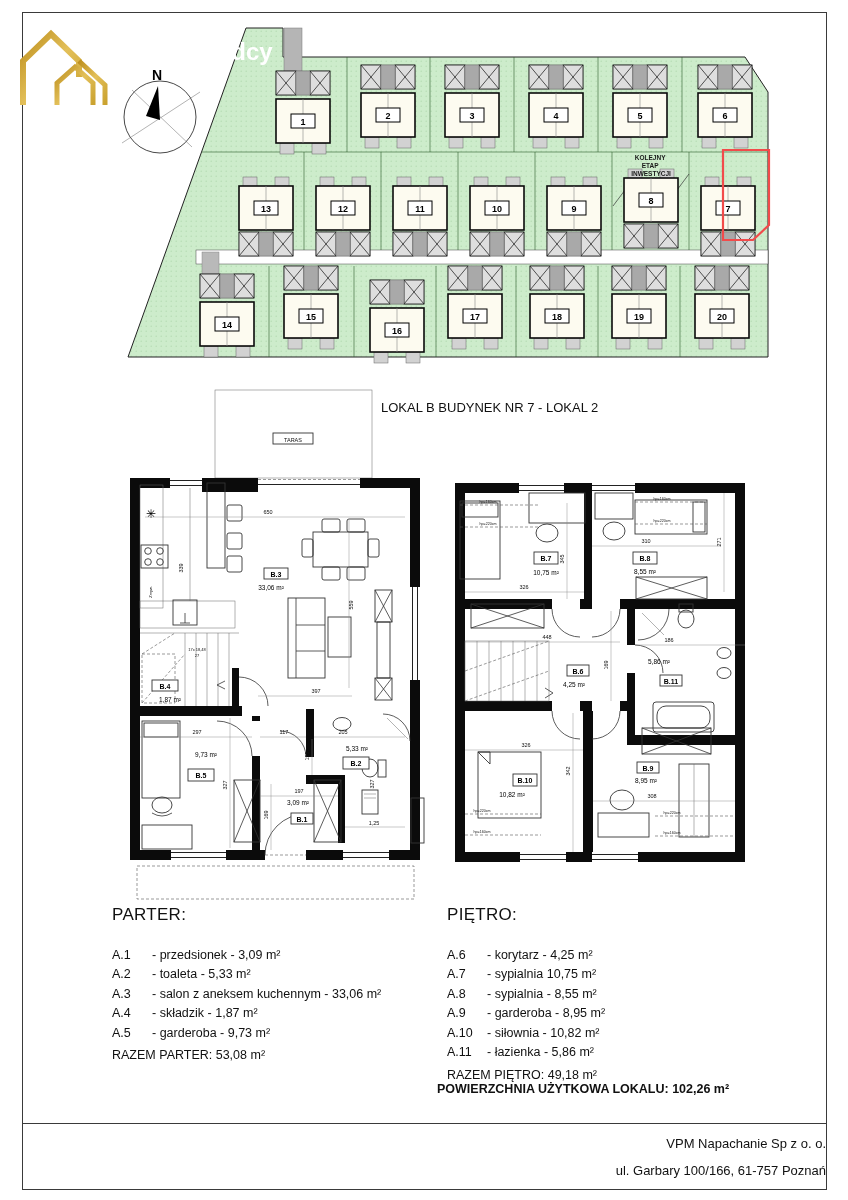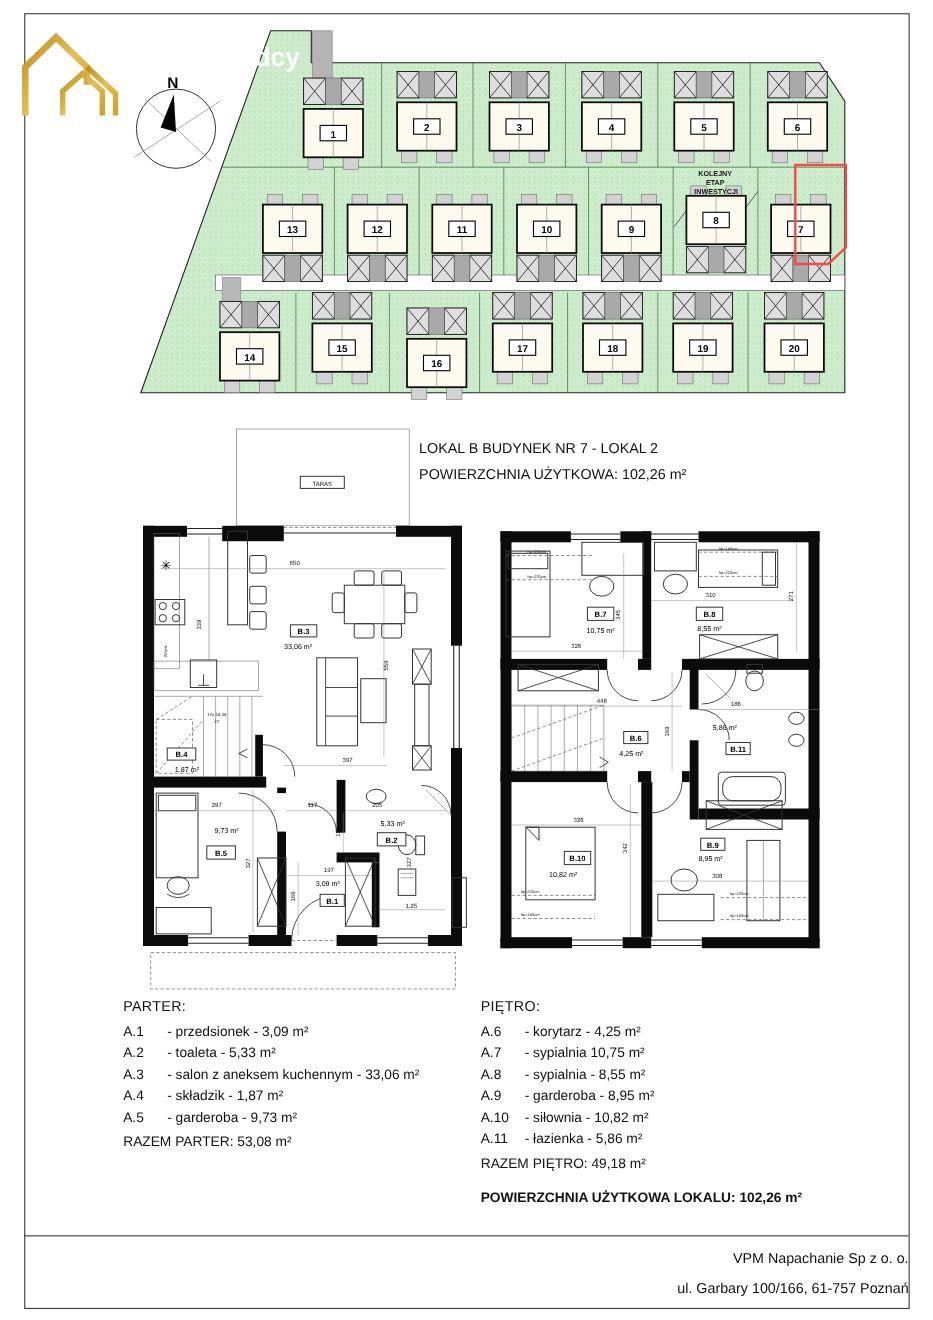--- a/index.html
+++ b/index.html
@@ -4,21 +4,21 @@
 <style>
   html,body{margin:0;padding:0}
   body{width:848px;height:1200px;position:relative;background:#fff;overflow:hidden;
        font-family:"Liberation Sans",sans-serif;color:#111}
   .abs{position:absolute}
   .page-border{left:22px;top:12px;width:803px;height:1176px;border:1px solid #3a3a3a}
   
   .info{left:381px;top:396px;font-weight:normal;font-size:13px;line-height:23px;white-space:nowrap}
   
   .list{font-size:12.5px;line-height:19.5px;white-space:nowrap}
-  .list-title{font-size:13px;margin-bottom:4px;letter-spacing:.3px}
+  .list-title{font-size:17px;margin-bottom:21px;letter-spacing:.3px}
   .list-row{display:flex}
   .list-row .code{width:40px}
   .list-total{margin-top:3px}
   .grand-total{font-weight:bold;font-size:12.5px;white-space:nowrap}
   
   .footer-sep{left:22px;top:1123px;width:804px;border-top:1px solid #3a3a3a;height:0}
   .footer-line{left:22px;width:804px;text-align:right;font-size:13px}
   
   .wall{fill:#0b0b0b}
   .ln{stroke:#333;stroke-width:.8;fill:none}
@@ -434,21 +434,20 @@
     <tspan x="651" dy="8">INWESTYCJI</tspan>
   </text>
 
   <polygon points="723,150 769,150 769,225 753,240 723,240" fill="none" stroke="#f24b4b" stroke-width="2.2"></polygon>
 
   <text x="252" y="60" class="wm" text-anchor="middle">dcy</text>
 </svg>
 
 <div class="abs info">
   <div>LOKAL B BUDYNEK NR 7 - LOKAL 2</div>
-  <div>POWIERZCHNIA UŻYTKOWA: 102,26 m²</div>
 </div>
 
 <svg class="abs" style="left:125px;top:385px" width="300" height="520" viewBox="0 0 300 520">
 
   <rect x="90" y="5" width="157" height="88" class="lt" fill="none"></rect>
   <g>
     <rect x="148" y="48" width="40" height="11" class="frn"></rect>
     <text x="168" y="56.5" class="dm" text-anchor="middle">TARAS</text>
   </g>
 
@@ -828,21 +827,21 @@
       <span class="code">A.4</span>
       <span class="desc">- składzik - 1,87 m²</span>
     </div>
   <div class="list-row">
       <span class="code">A.5</span>
       <span class="desc">- garderoba - 9,73 m²</span>
     </div>
   <div class="list-total">RAZEM PARTER: 53,08 m²</div>
 </div>
 
-<div class="abs list" style="left:437px;top:905px">
+<div class="abs list" style="left:447px;top:905px">
   <div class="list-title">PIĘTRO:</div>
   <div class="list-row">
       <span class="code">A.6</span>
       <span class="desc">- korytarz - 4,25 m²</span>
     </div>
   <div class="list-row">
       <span class="code">A.7</span>
       <span class="desc">- sypialnia 10,75 m²</span>
     </div>
   <div class="list-row">

